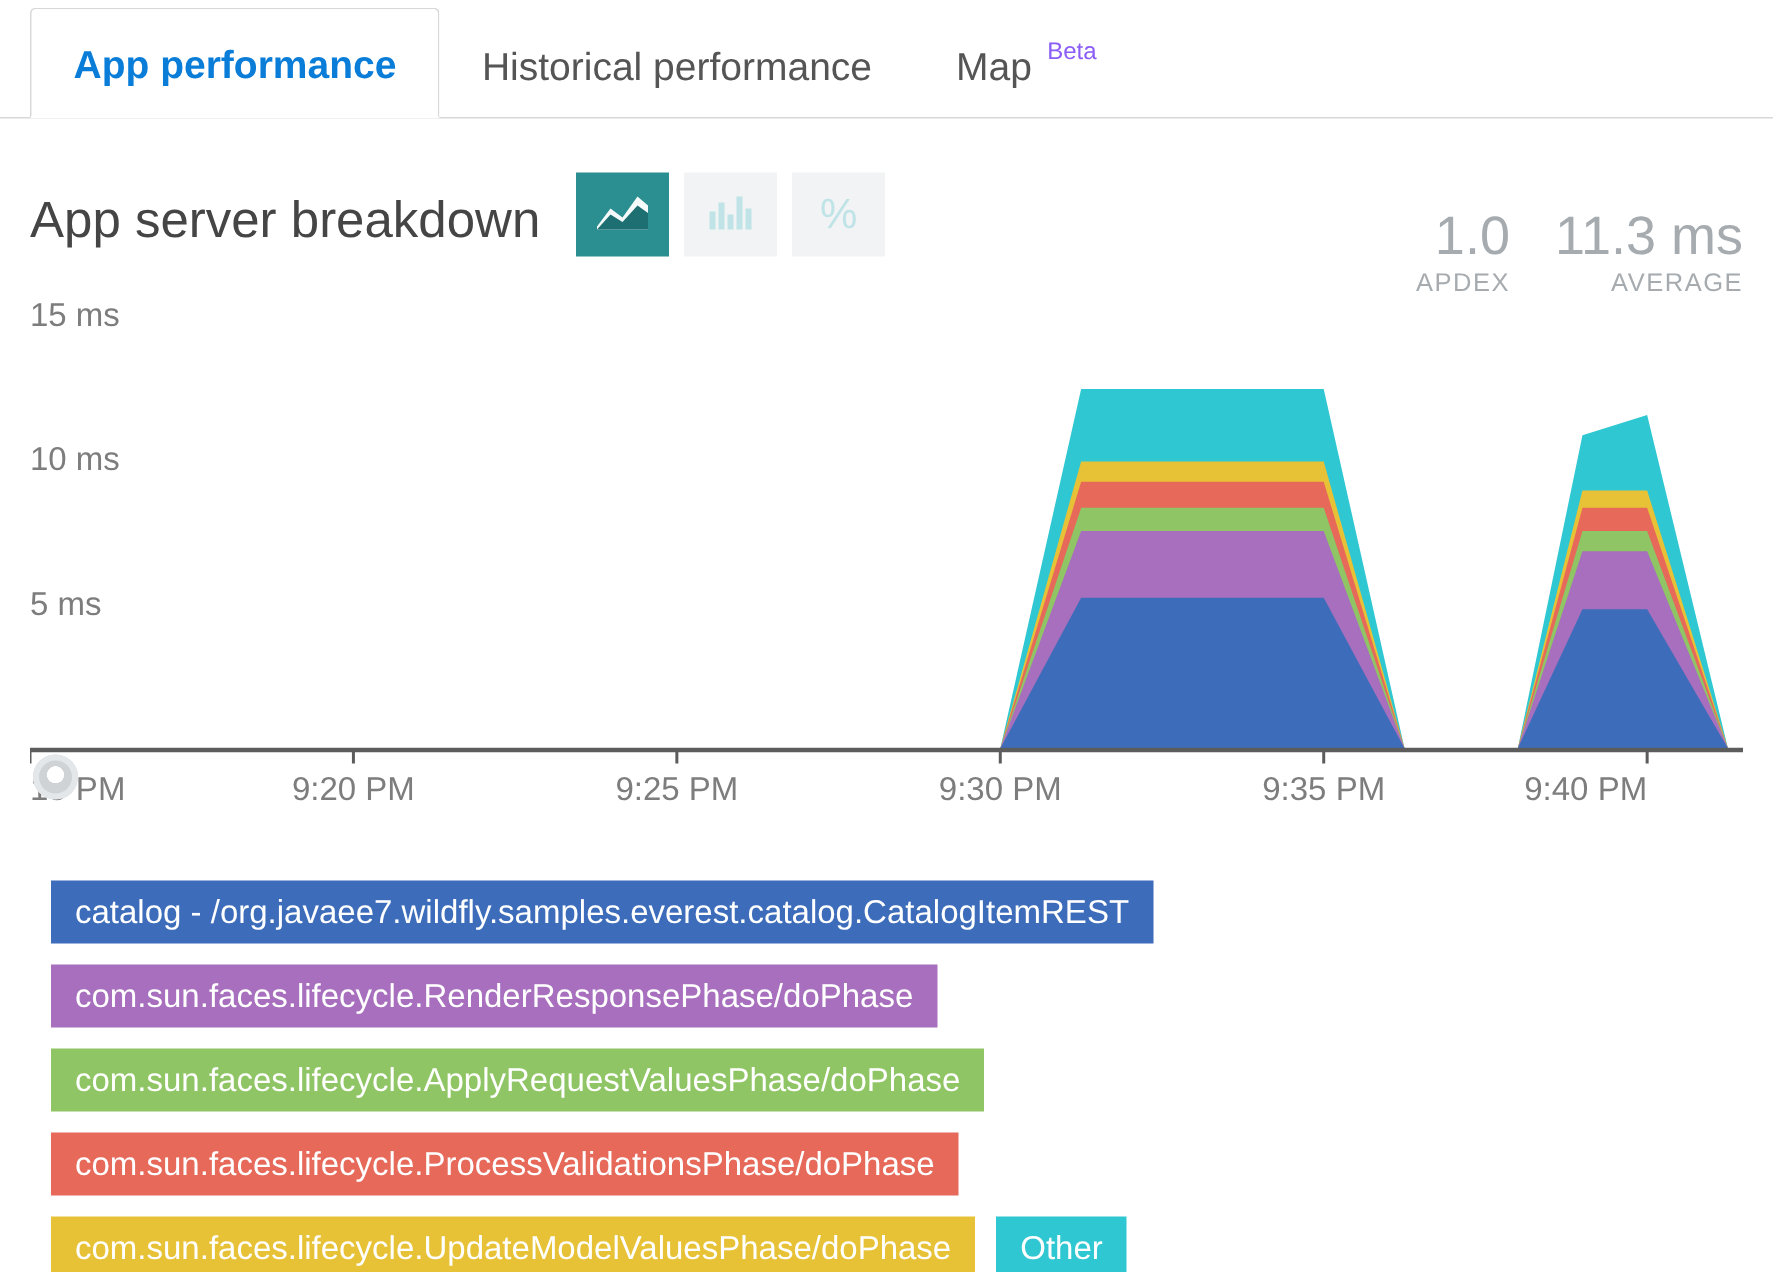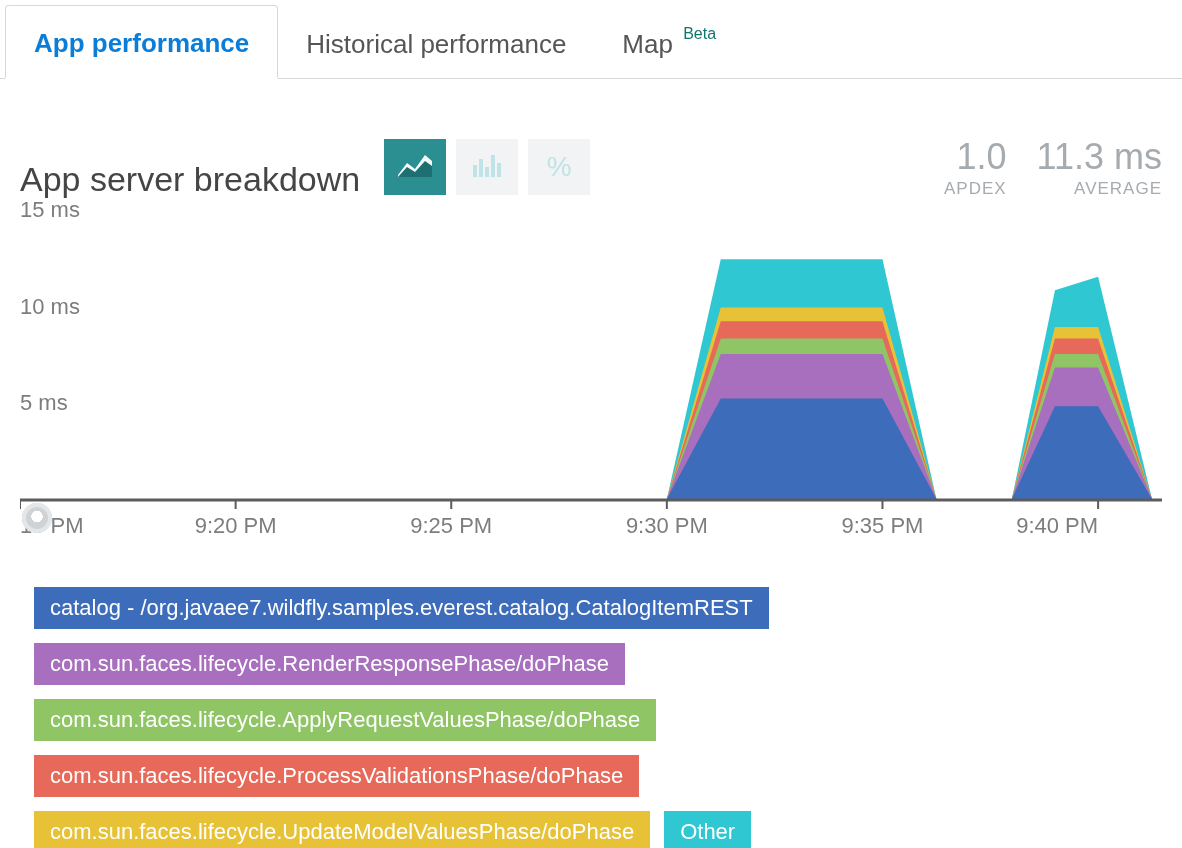--- a/index.html
+++ b/index.html
@@ -13,27 +13,27 @@
     --c-purple:#a76fbd;
     --c-green:#8fc564;
     --c-red:#e6695a;
     --c-yellow:#e8c236;
     --c-cyan:#2fc7d2;
   }
   html,body{margin:0;padding:0;background:#fff;font-family:"Helvetica Neue",Helvetica,Arial,sans-serif;color:var(--text);}
   .page{width:1182px;height:848px;position:relative;box-sizing:border-box;}
 
   
-  .tabs{display:flex;align-items:flex-end;border-bottom:1px solid #d8d8d8;padding:0 5px;height:78px;text-align:right;}
+  .tabs{display:flex;align-items:flex-end;border-bottom:1px solid #d8d8d8;padding:0 20px;height:78px;text-align:right;}
   .tab{padding:22px 28px 18px;font-size:26px;color:#555;cursor:pointer;}
   .tab.active{color:var(--blue);font-weight:600;border:1px solid #d8d8d8;border-bottom:2px solid #fff;border-top-left-radius:4px;border-top-right-radius:4px;position:relative;top:1px;background:#fff;}
-  .tab sup{font-size:16px;color:#0f766e;position:relative;left:3px;top:-4px;}
+  .tab sup{font-size:16px;color:#8b5cf6;position:relative;left:3px;top:-4px;}
 
   
-  .hdr{display:flex;align-items:flex-end;padding:16px 20px 0 20px;}
+  .hdr{display:flex;align-items:center;padding:16px 20px 0 20px;}
   .hdr-title{font-size:34px;color:#454545;font-weight:400;}
   .view-btns{display:flex;gap:10px;margin-left:24px;position:relative;top:-4px;}
   .vbtn{width:62px;height:56px;background:#f1f3f4;display:flex;align-items:center;justify-content:center;cursor:pointer;}
   .vbtn.active{background:var(--teal);}
   .vbtn svg{width:40px;height:40px;}
   .metrics{margin-left:auto;display:flex;gap:30px;text-align:right;margin-top:44px;}
   .metric .val{font-size:36px;color:#a6abaf;line-height:1;font-weight:300;}
   .metric .lbl{font-size:17px;color:#a6abaf;letter-spacing:1px;margin-top:4px;}
 
   

